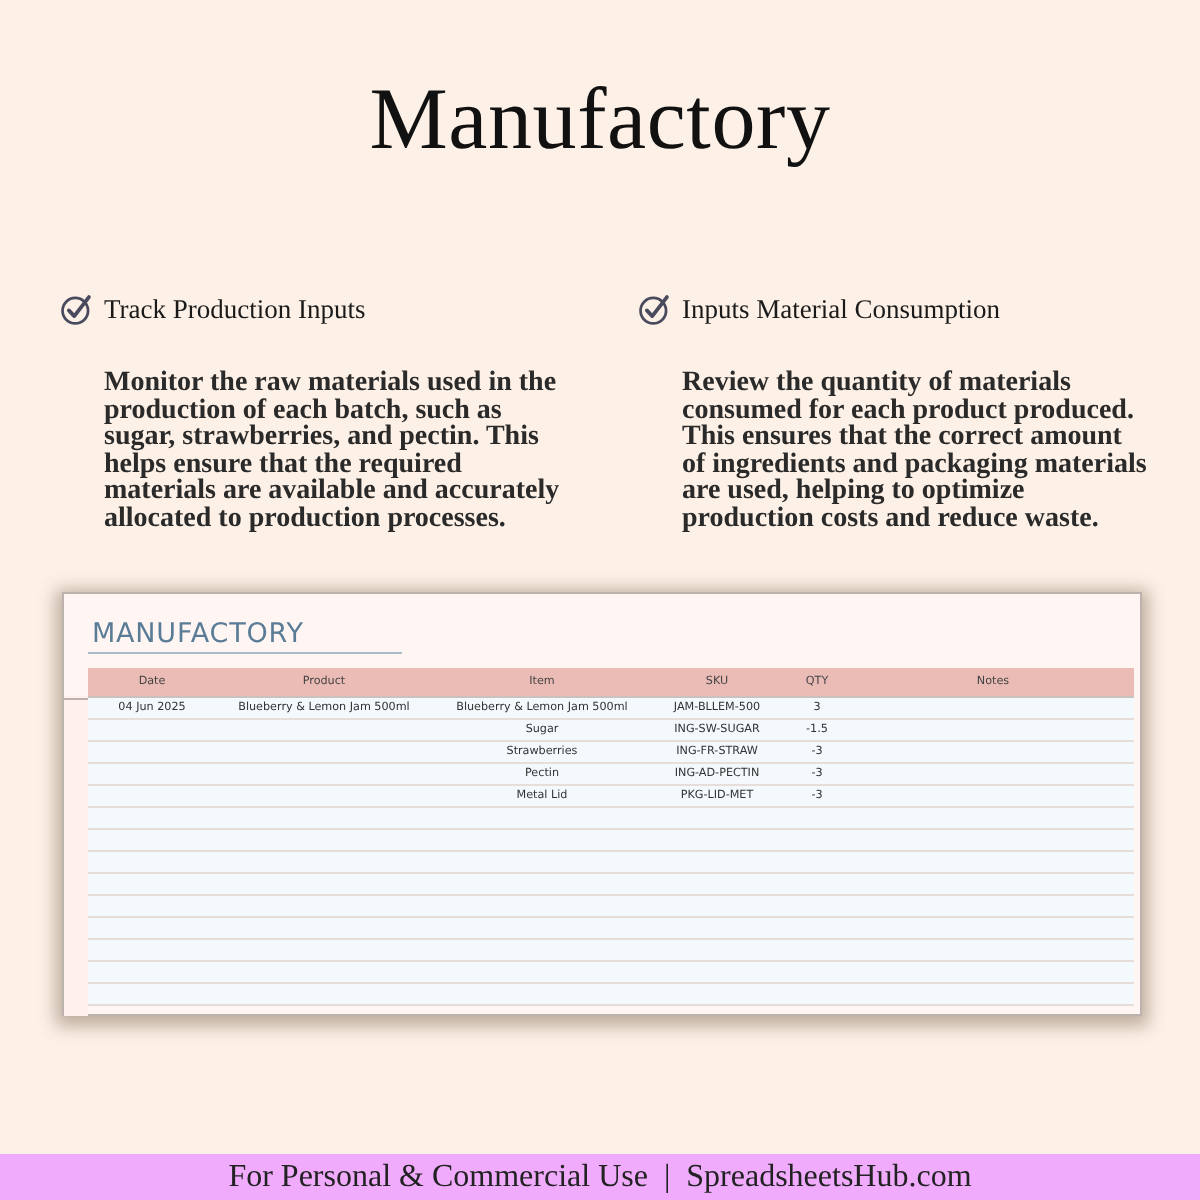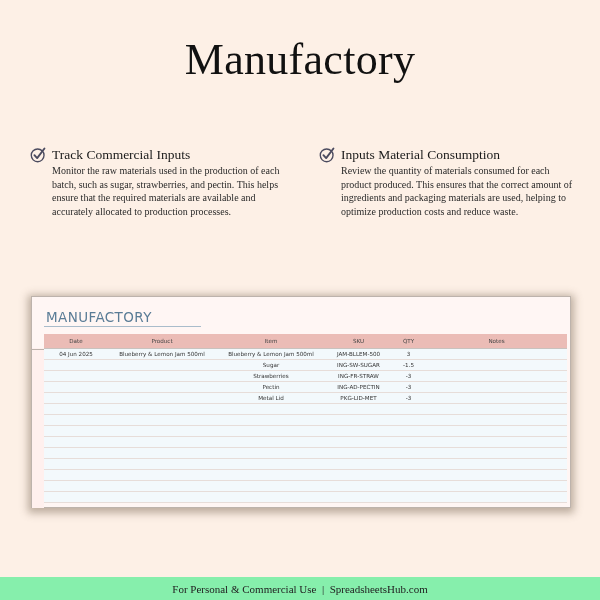--- a/index.html
+++ b/index.html
@@ -15,22 +15,22 @@
     text-align: center; font-size: 44px; font-weight: normal;
     color: #111; letter-spacing: 0.3px;
   }
   .feature { position: absolute; top: 146px; width: 250px; }
   .feature.left { left: 30px; }
   .feature.right { left: 319px; width: 255px; }
   .feature-head { display: flex; align-items: center; gap: 5px; }
   .feature-head svg { width: 17px; height: 17px; flex: 0 0 17px; }
   .feature-title { font-size: 13.5px; color: #1a1a1a; }
   .feature-desc {
-    margin-left: 22px; margin-top: 1px;
-    font-size: 10px; line-height: 13.6px; color: #2a2a2a;
+    margin-left: 22px; margin-top: 22px;
+    font-size: 14px; line-height: 13.6px; color: #2a2a2a; font-weight: bold;
   }
 
   .sheet-wrap {
     position: absolute; left: 31px; top: 296px; width: 540px; height: 212px;
     background: #fff6f4;
     border: 1px solid #bdb3ac;
     box-shadow: 0 2px 8px 3px rgba(110, 90, 70, 0.45);
   }
   .sheet-title {
     position: absolute; left: 14px; top: 12px;
@@ -57,36 +57,36 @@
   .left-gutter {
     position: absolute; left: 0; top: 51px; width: 12px; height: 160px;
     background: #fff0ee;
   }
   .gutter-line {
     position: absolute; left: 0; top: 52px; width: 12px; height: 1px; background: #bdb3ac;
   }
 
   .footer {
     position: absolute; left: 0; top: 577px; width: 600px; height: 23px;
-    background: #86efac;
-    text-align: center; font-size: 11px; line-height: 24px; color: #222;
+    background: #f0abfc;
+    text-align: center; font-size: 16px; line-height: 24px; color: #222;
   }
 </style>
 </head>
 <body>
 
 <h1 class="page-title">Manufactory</h1>
 
 <div class="feature left">
   <div class="feature-head">
     <svg viewBox="0 0 20 20">
       <circle cx="9" cy="11" r="7.5" fill="none" stroke="#4a4a5e" stroke-width="1.6"></circle>
       <path d="M5.2 10.8 L8.4 14.2 L17 3" fill="none" stroke="#4a4a5e" stroke-width="2.2" stroke-linecap="round" stroke-linejoin="round"></path>
     </svg>
-    <span class="feature-title">Track Commercial Inputs</span>
+    <span class="feature-title">Track Production Inputs</span>
   </div>
   <p class="feature-desc">Monitor the raw materials used in the production of each batch, such as sugar, strawberries, and pectin. This helps ensure that the required materials are available and accurately allocated to production processes.</p>
 </div>
 
 <div class="feature right">
   <div class="feature-head">
     <svg viewBox="0 0 20 20">
       <circle cx="9" cy="11" r="7.5" fill="none" stroke="#4a4a5e" stroke-width="1.6"></circle>
       <path d="M5.2 10.8 L8.4 14.2 L17 3" fill="none" stroke="#4a4a5e" stroke-width="2.2" stroke-linecap="round" stroke-linejoin="round"></path>
     </svg>

